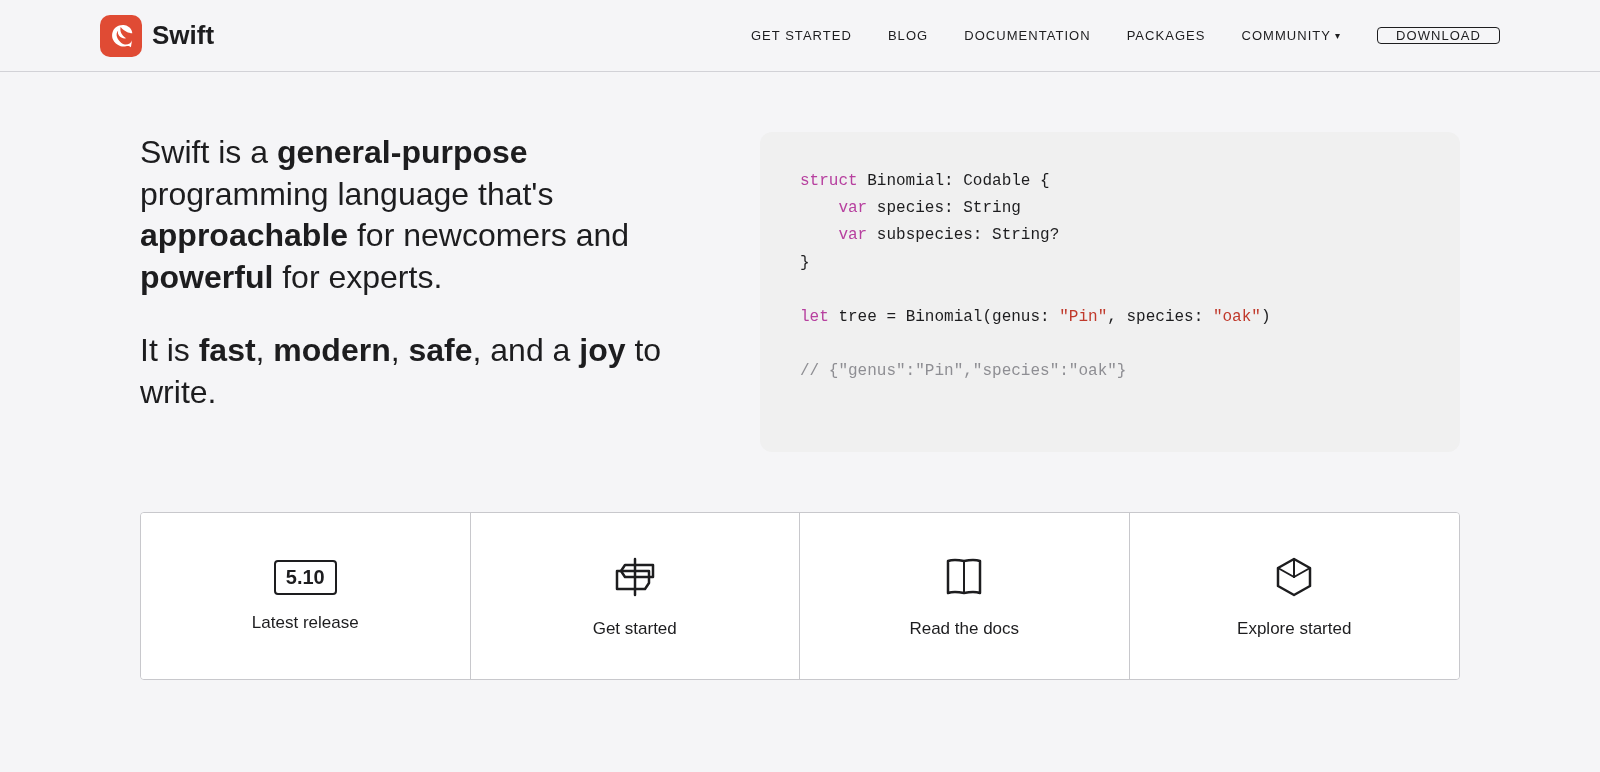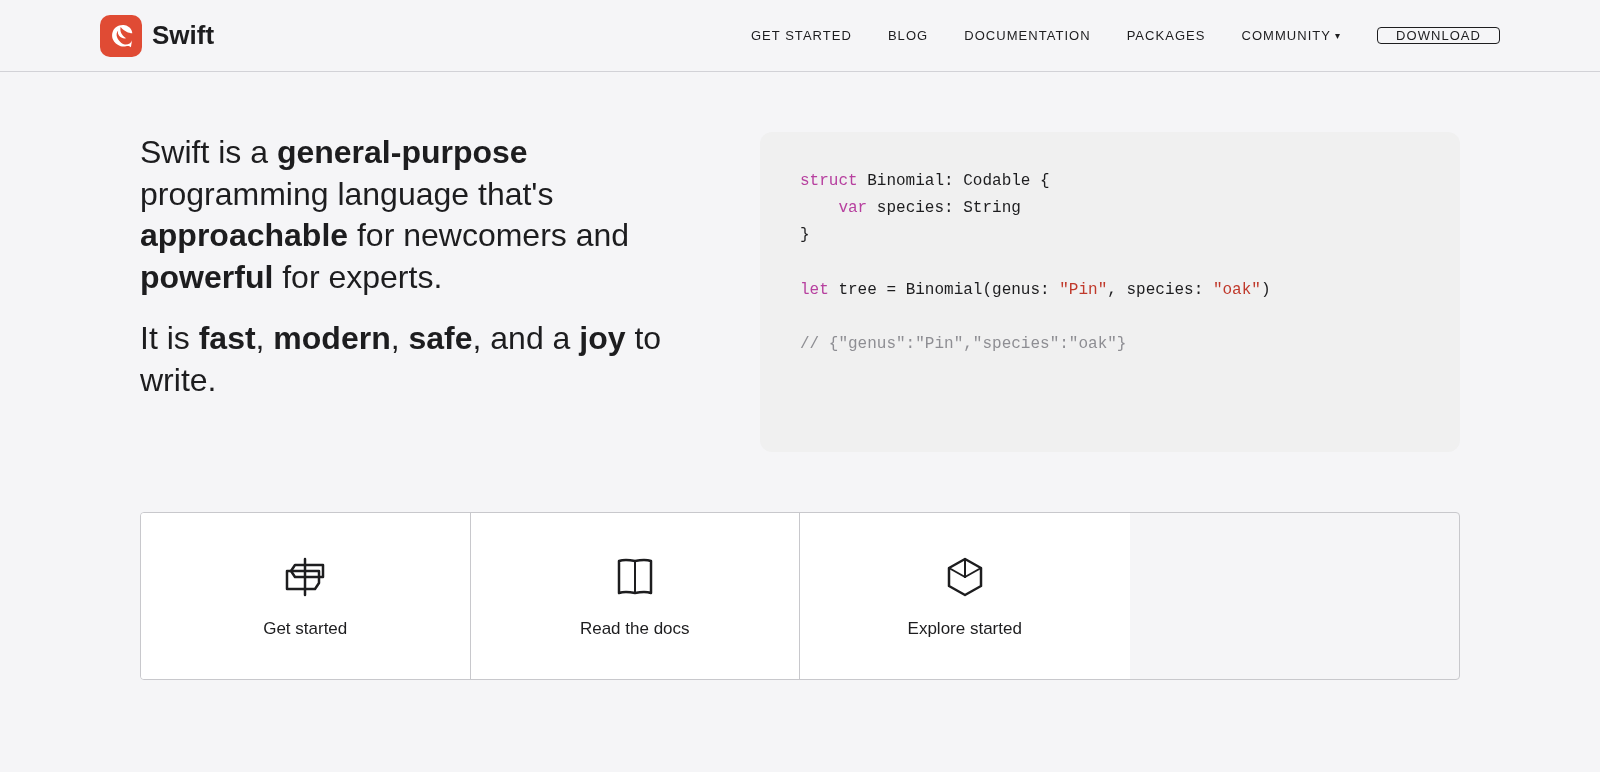--- a/index.html
+++ b/index.html
@@ -105,21 +105,21 @@
       flex: 0 0 560px;
       max-width: 560px;
     }
     .hero-text p {
       font-size: 32px;
       line-height: 1.3;
       color: #1d1d1f;
       font-weight: 400;
     }
     .hero-text p.second-para {
-      margin-top: 20px;
+      margin-top: 32px;
     }
     .hero-text strong {
       font-weight: 700;
     }
 
     
     .code-panel {
       flex: 1;
       background: #f0f0f0;
       border-radius: 12px;
@@ -220,30 +220,35 @@
         Swift is a <strong>general-purpose</strong> programming language that's <strong>approachable</strong> for newcomers and <strong>powerful</strong> for experts.
       </p>
       <p class="second-para">
         It is <strong>fast</strong>, <strong>modern</strong>, <strong>safe</strong>, and a <strong>joy</strong> to write.
       </p>
     </div>
 
     <div class="code-panel">
       <span class="code-line"><span class="kw">struct</span><span class="plain"> Binomial: Codable {</span></span>
       <span class="code-line">    <span class="kw">var</span><span class="plain"> species: String</span></span>
+      <span class="code-line">    <span class="kw">var</span><span class="plain"> subspecies: String?</span></span>
       <span class="code-line"><span class="plain">}</span></span>
       <span class="code-line">&nbsp;</span>
       <span class="code-line"><span class="kw">let</span><span class="plain"> tree = Binomial(genus: </span><span class="str">"Pin"</span><span class="plain">, species: </span><span class="str">"oak"</span><span class="plain">)</span></span>
       <span class="code-line">&nbsp;</span>
       <span class="code-line"><span class="comment">// {"genus":"Pin","species":"oak"}</span></span>
     </div>
   </section>
 
   <section class="cards-section">
 
+    <div class="card">
+      <div class="version-badge">5.10</div>
+      <span class="card-label">Latest release</span>
+    </div>
 
     <div class="card">
       <div class="card-icon">
         <svg viewBox="0 0 48 48" xmlns="http://www.w3.org/2000/svg">
 
           <line x1="24" y1="6" x2="24" y2="42" stroke="#1d1d1f" stroke-width="2.5" stroke-linecap="round"></line>
           <path d="M10 18 L14 12 L42 12 L42 24 L14 24 Z" stroke="#1d1d1f" stroke-width="2.5" stroke-linejoin="round" fill="none"></path>
           <path d="M6 28 L38 28 L38 40 L34 46 L6 46 Z" stroke="#1d1d1f" stroke-width="2.5" stroke-linejoin="round" fill="none" transform="translate(0,-10)"></path>
         </svg>
       </div>

